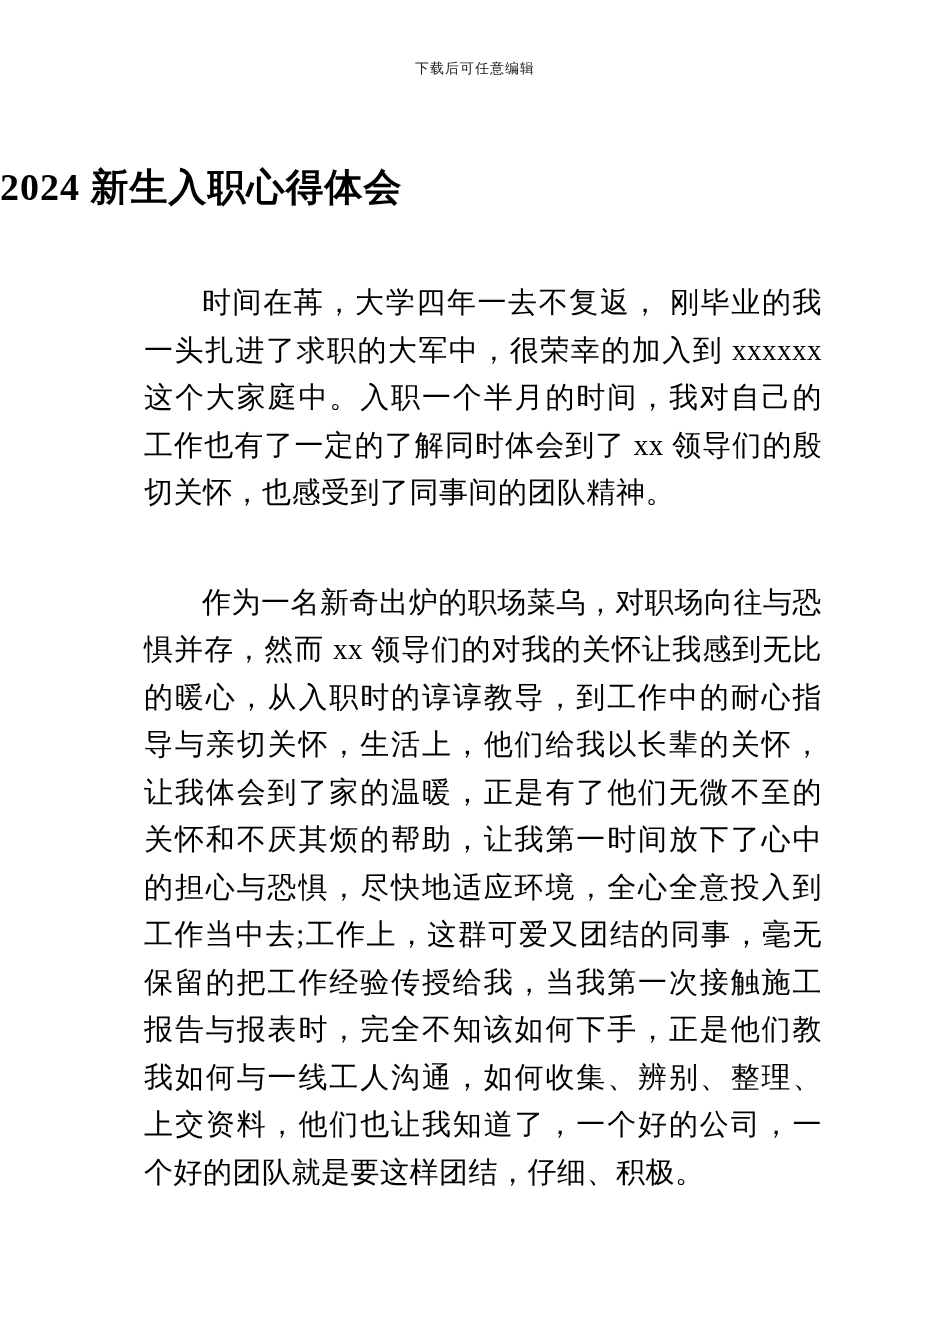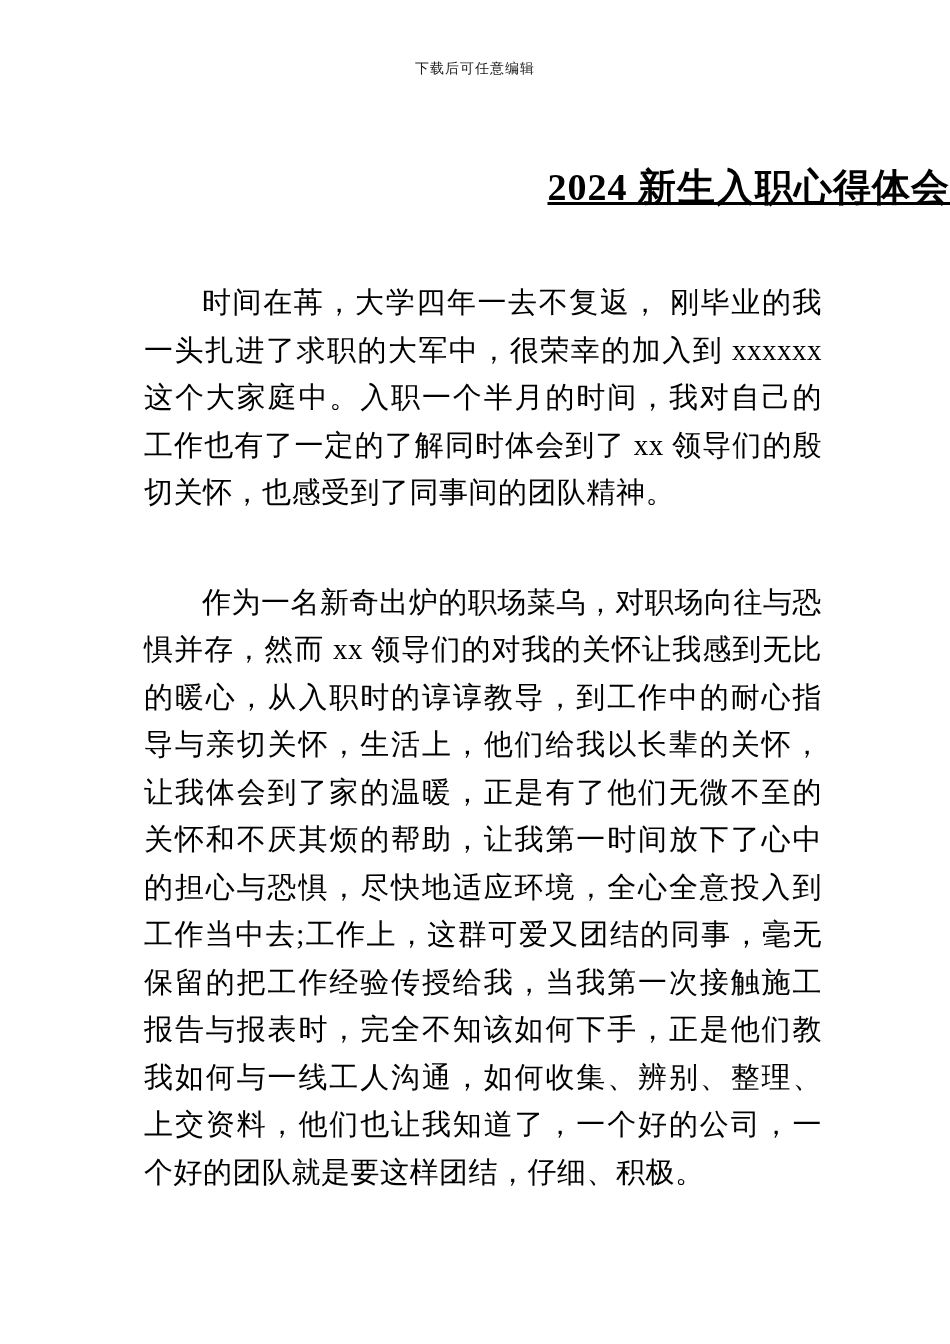--- a/index.html
+++ b/index.html
@@ -20,26 +20,25 @@
   .doc-header {
     padding-top: 60px;
     text-align: center;
     font-size: 14px;
     line-height: 1.25;
     color: #1a1a1a;
     letter-spacing: 1px;
   }
   .doc-title {
     margin: 88px 0 0 0;
-    text-align: right;
+    text-align: left;
     font-size: 38px;
     line-height: 1.15;
     font-weight: bold;
     letter-spacing: 1px;
-    text-decoration: underline;
   }
   .doc-body {
     margin: 0 128px 0 144px;
   }
   .doc-body p {
     margin: 0;
     font-size: 29px;
     line-height: 47.5px;
     text-align: justify;
     text-indent: 2em;

